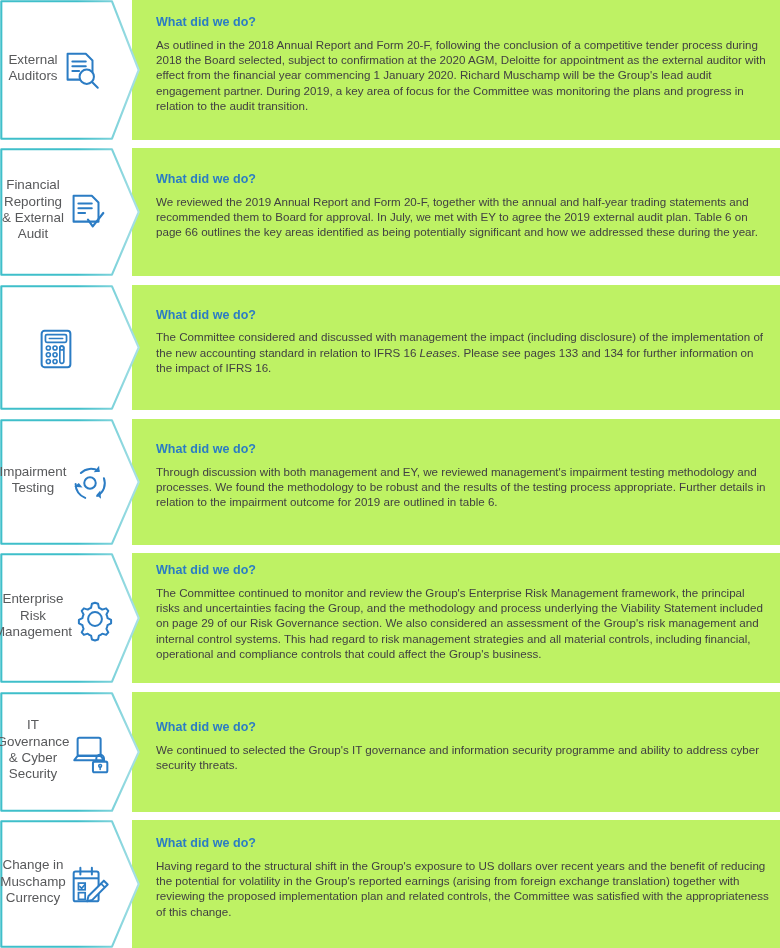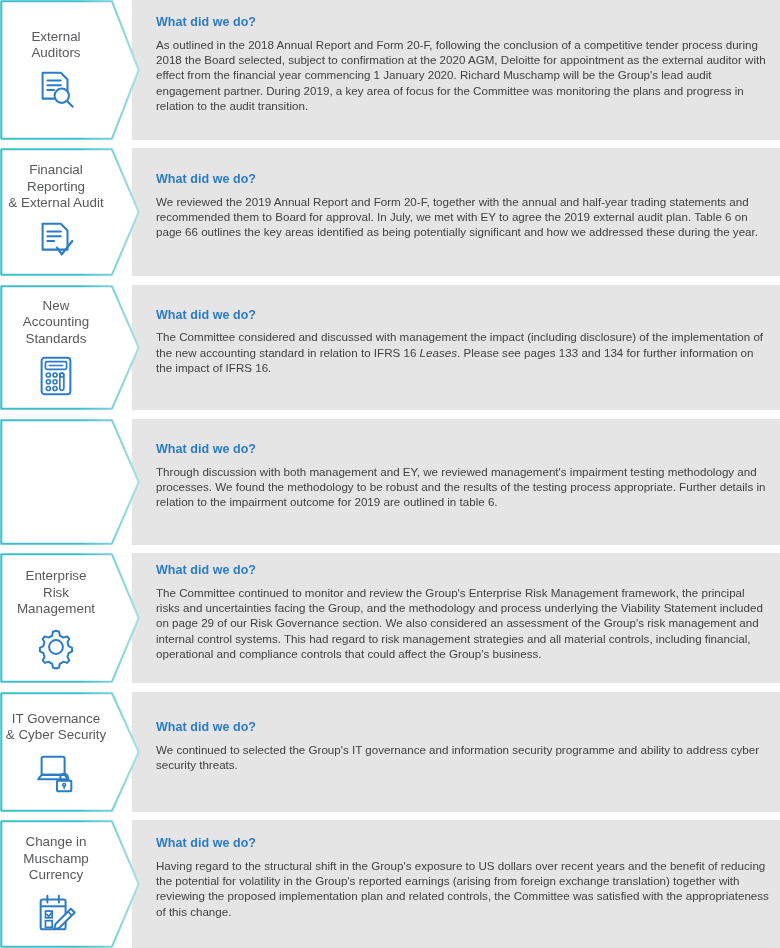--- a/index.html
+++ b/index.html
@@ -9,21 +9,21 @@
     font-family:"Liberation Sans", sans-serif;
     overflow:hidden;
   }
   .board{position:relative;width:780px;height:948px;}
 
   .row{position:absolute;left:0;width:780px;}
 
   
   .panel{
     position:absolute;left:132px;right:0;top:0;bottom:0;
-    background:#e5e5e5;
+    background:#bef264;
   }
   .panel-inner{
     position:absolute;left:24px;right:10px;top:50%;
     transform:translateY(-50%);
   }
   .panel-heading{
     color:#2b7cc4;
     font-size:12.5px;
     font-weight:bold;
     margin:0 0 6px 0;
@@ -39,21 +39,21 @@
   .panel-para:last-child{margin-bottom:12px;}
   .panel-para em{font-style:italic;text-align:right;}
 
   
   .chev{
     position:absolute;left:0;top:0;width:140px;height:100%;
   }
   .chev svg{display:block;width:140px;height:100%;}
   .chev-content{
     position:absolute;left:0;top:0;width:112px;height:100%;
-    display:flex;flex-direction:column;
+    display:flex;
     align-items:center;justify-content:center;
     box-sizing:border-box;
     padding:4px 2px 2px 2px;
   }
   .chev-label{
     color:#58595b;
     font-size:13.4px;
     line-height:1.22;
     text-align:center;
     white-space:pre-line;
@@ -147,23 +147,20 @@
     <defs>
       <linearGradient id="g2" x1="0" y1="0" x2="1" y2="0">
         <stop offset="0%" stop-color="#3fbfca"></stop>
         <stop offset="55%" stop-color="#3fbfca"></stop>
         <stop offset="100%" stop-color="#a9e0e6"></stop>
       </linearGradient>
     </defs>
     <polygon points="1.3,1.3 112,1.3 138.7,62.5 112,123.7 1.3,123.7" fill="#ffffff" stroke="url(#g2)" stroke-width="2.1" stroke-linejoin="round"></polygon>
   </svg>
       <div class="chev-content">
-        <div class="chev-label">New
-Accounting
-Standards</div>
         <div class="chev-icon">
 
     <svg width="42" height="46" viewBox="0 0 40 48" fill="none">
       <rect x="5" y="5" width="30" height="38" rx="3" stroke="#2b7cc4" stroke-width="2.1"></rect>
       <rect x="9" y="9" width="22" height="8" rx="1.5" stroke="#2b7cc4" stroke-width="1.8"></rect>
       <path d="M13 13 h14" stroke="#2b7cc4" stroke-width="1.6" stroke-linecap="round"></path>
       <circle cx="12" cy="23" r="2.1" stroke="#2b7cc4" stroke-width="1.7"></circle>
       <circle cx="19" cy="23" r="2.1" stroke="#2b7cc4" stroke-width="1.7"></circle>
       <circle cx="26" cy="23" r="2.1" stroke="#2b7cc4" stroke-width="1.7"></circle>
       <circle cx="12" cy="30" r="2.1" stroke="#2b7cc4" stroke-width="1.7"></circle>
@@ -187,20 +184,36 @@
       <svg viewBox="0 0 140 126" preserveAspectRatio="none" width="140" height="126">
     <defs>
       <linearGradient id="g3" x1="0" y1="0" x2="1" y2="0">
         <stop offset="0%" stop-color="#3fbfca"></stop>
         <stop offset="55%" stop-color="#3fbfca"></stop>
         <stop offset="100%" stop-color="#a9e0e6"></stop>
       </linearGradient>
     </defs>
     <polygon points="1.3,1.3 112,1.3 138.7,63 112,124.7 1.3,124.7" fill="#ffffff" stroke="url(#g3)" stroke-width="2.1" stroke-linejoin="round"></polygon>
   </svg>
+      <div class="chev-content">
+        <div class="chev-label">Impairment
+Testing</div>
+        <div class="chev-icon">
+
+    <svg width="46" height="46" viewBox="0 0 48 48" fill="none">
+      <circle cx="24" cy="24" r="6" stroke="#2b7cc4" stroke-width="2.1"></circle>
+      <path d="M14.5 13.5 A15 15 0 0 1 33 11.5" stroke="#2b7cc4" stroke-width="2.1" stroke-linecap="round"></path>
+      <path d="M33.5 6 l0.6 6.2 l-6.2 0.5 z" fill="#2b7cc4"></path>
+      <path d="M38.5 19 A15 15 0 0 1 31.5 37.5" stroke="#2b7cc4" stroke-width="2.1" stroke-linecap="round"></path>
+      <path d="M35.5 40.5 l-4.8 -3.9 l4 -4.7 z" fill="#2b7cc4"></path>
+      <path d="M19 39.5 A15 15 0 0 1 9 25" stroke="#2b7cc4" stroke-width="2.1" stroke-linecap="round"></path>
+      <path d="M7.5 28 l4.8 -4 l3.9 4.8 z" fill="#2b7cc4"></path>
+    </svg>
+        </div>
+      </div>
     </div>
     </div>
     <div class="row" style="top: 553px; height: 130px;">
     <div class="panel">
       <div class="panel-inner">
         <div class="panel-heading">What did we do?</div>
         <p class="panel-para">The Committee continued to monitor and review the Group's Enterprise Risk Management framework, the principal risks and uncertainties facing the Group, and the methodology and process underlying the Viability Statement included on page 29 of our Risk Governance section. We also considered an assessment of the Group's risk management and internal control systems. This had regard to risk management strategies and all material controls, including financial, operational and compliance controls that could affect the Group's business.</p>
       </div>
     </div>
     <div class="chev">

